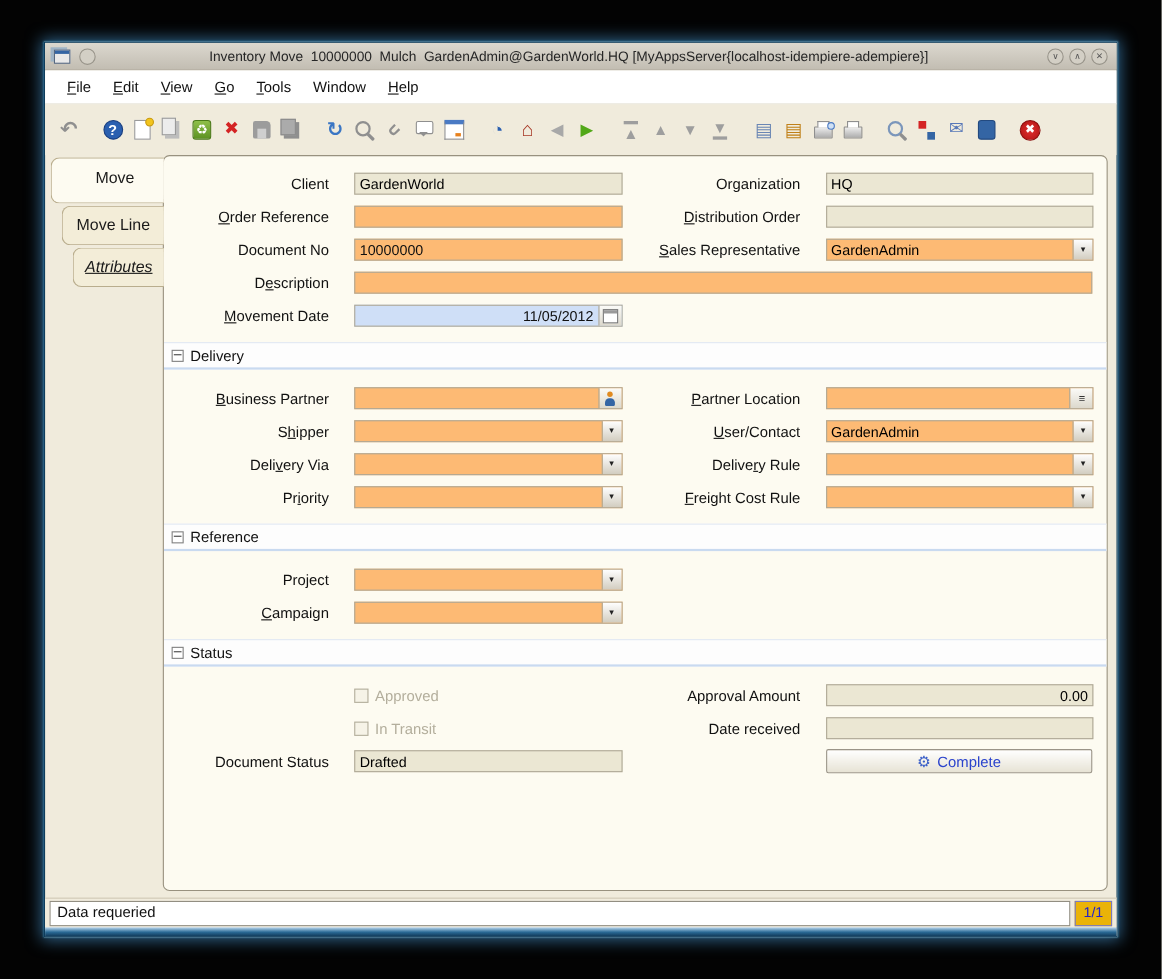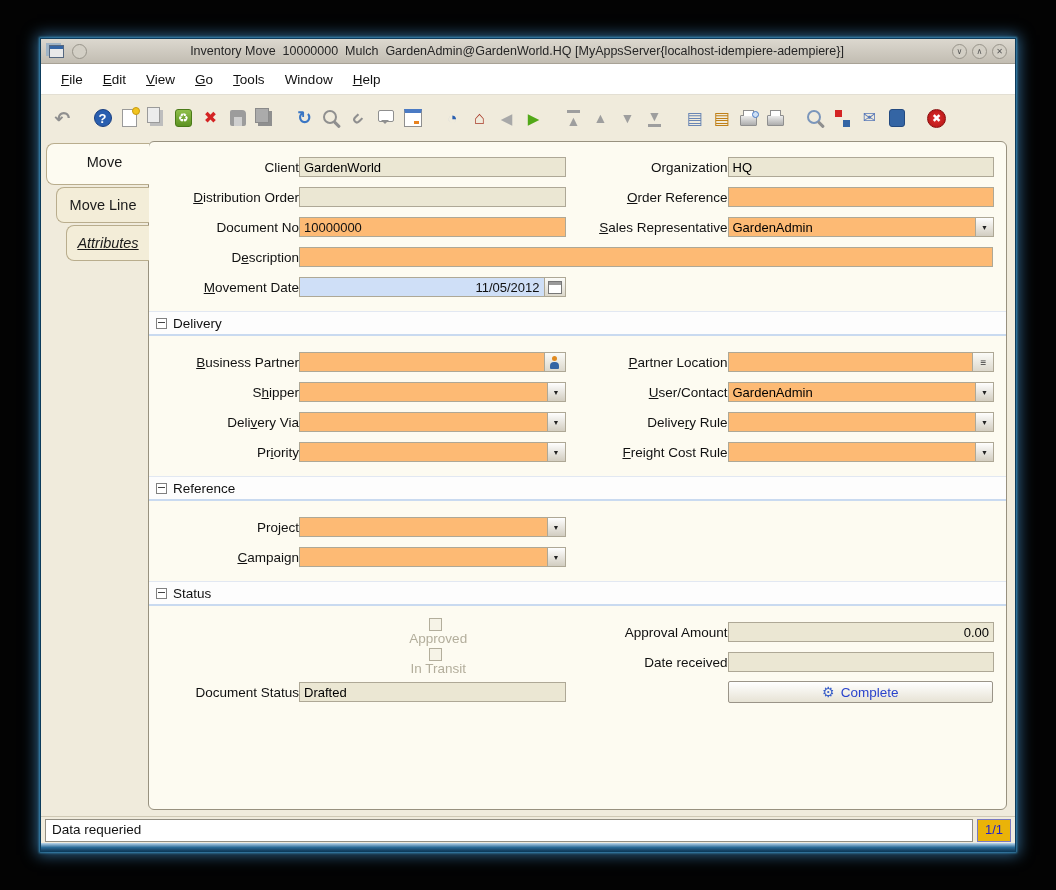--- a/index.html
+++ b/index.html
@@ -84,21 +84,21 @@
   .tab{border:1px solid #b9ad8d;border-right:none;border-radius:8px 0 0 8px;background:#f3edd8;
        text-align:center;font-size:14.5px;color:#1a1a1a;padding:9px 3px;margin-bottom:2px;cursor:pointer;
        position:relative;z-index:2;}
   .tab.active{background:#fdfbf1;padding-top:10px;padding-bottom:14px;}
   .tab.italic{font-style:italic;text-decoration:underline;}
   .panel{flex:1;background:#fdfbf1;border:1px solid #98917f;border-radius:6px;margin-right:8px;
          margin-left:-1px;position:relative;z-index:1;padding-top:10px;overflow:hidden;}
   
   .frow{height:30px;display:flex;align-items:center;}
   .half{width:50%;display:flex;align-items:center;min-width:0;}
-  .lbl{flex:0 0 150px;text-align:right;padding-right:0;font-size:13.5px;color:#111;white-space:nowrap;}
+  .lbl{flex:0 0 150px;text-align:right;padding-right:23px;font-size:13.5px;color:#111;white-space:nowrap;}
   .fld{flex:1;margin-right:12px;height:20px;box-sizing:border-box;border:1px solid #aea896;
        background:#fdba74;font-size:13px;display:flex;align-items:center;position:relative;}
   .half.right .fld{}
   input.fld{padding:0 4px;outline:none;color:#111;}
   .fld.readonly{background:#ebe7d3;}
   .fld.blue{background:#cfdff7;}
   .fld .val{padding:0 4px;overflow:hidden;white-space:nowrap;flex:1;}
   .fld .val.num{text-align:right;}
   .cbtn{position:absolute;right:0;top:0;bottom:0;width:17px;background:linear-gradient(#fefefe,#d2cdc0);
         border-left:1px solid #aea896;display:flex;align-items:center;justify-content:center;
@@ -111,21 +111,21 @@
   .addr{font-size:10px;color:#333;letter-spacing:-1px;font-weight:bold;}
   .minical{width:12px;height:11px;background:#fff;border:1px solid #777;position:relative;}
   .minical::before{content:'';position:absolute;top:0;left:0;right:0;height:3px;background:#9a9a9a;}
   .datetext{flex:1;text-align:right;padding-right:5px;font-size:13px;color:#111;}
   
   .sect{display:flex;align-items:center;height:22px;background:#fdfdfd;border-top:1px solid #e2e8f2;
         border-bottom:2px solid #c9daf0;margin:9px 0 11px 0;padding-left:7px;font-size:13.5px;color:#111;}
   .collapse{width:9px;height:9px;border:1px solid #808080;background:#fff;position:relative;margin-right:6px;cursor:pointer;}
   .collapse::after{content:'';position:absolute;left:1px;right:1px;top:3px;height:1px;background:#444;}
   
-  .cbwrap{display:flex;align-items:center;flex-direction:column;}
+  .cbwrap{display:flex;align-items:center;}
   .cb{width:11px;height:11px;border:1px solid #b3ae9c;background:#f6f3e7;margin-right:6px;}
   .cblabel{font-size:13.5px;color:#b3ae9c;}
   .complete-btn{flex:1;margin-right:13px;height:22px;border:1px solid #9a9488;border-radius:2px;
         background:linear-gradient(#ffffff,#e7e3d5);color:#2a43cc;font-size:13.5px;cursor:pointer;
         display:flex;align-items:center;justify-content:center;gap:6px;font-family:inherit;}
   .gear{color:#3a5fc8;font-size:14px;}
   
   .statusbar{flex:0 0 26px;display:flex;gap:4px;align-items:center;padding:0 4px;background:#f0ebdc;
         border-top:1px solid #cfc8b4;}
   .sbmsg{flex:1;background:#fff;border:1px solid #928e82;padding:2px 6px;font-size:13.5px;color:#111;height:17px;}
@@ -268,29 +268,29 @@
         </div>
         <div class="half right">
           <span class="lbl">Organization</span>
           <div class="fld readonly">
               <span class="val">HQ</span>
             </div>
         </div>
       </div>
 
       <div class="frow">
-        <div class="half">
-          <span class="lbl"><span class="mn">D</span>istribution Order</span>
-          <div class="fld readonly">
-              <span class="val"></span>
-            </div>
-        </div>
         <div class="half right">
           <span class="lbl"><span class="mn">O</span>rder Reference</span>
           <input class="fld" value="" style="">
+        </div>
+        <div class="half">
+          <span class="lbl"><span class="mn">D</span>istribution Order</span>
+          <div class="fld readonly">
+              <span class="val"></span>
+            </div>
         </div>
       </div>
 
       <div class="frow">
         <div class="half">
           <span class="lbl">Document No</span>
           <input class="fld" value="10000000" style="">
         </div>
         <div class="half right">
           <span class="lbl"><span class="mn">S</span>ales Representative</span>

